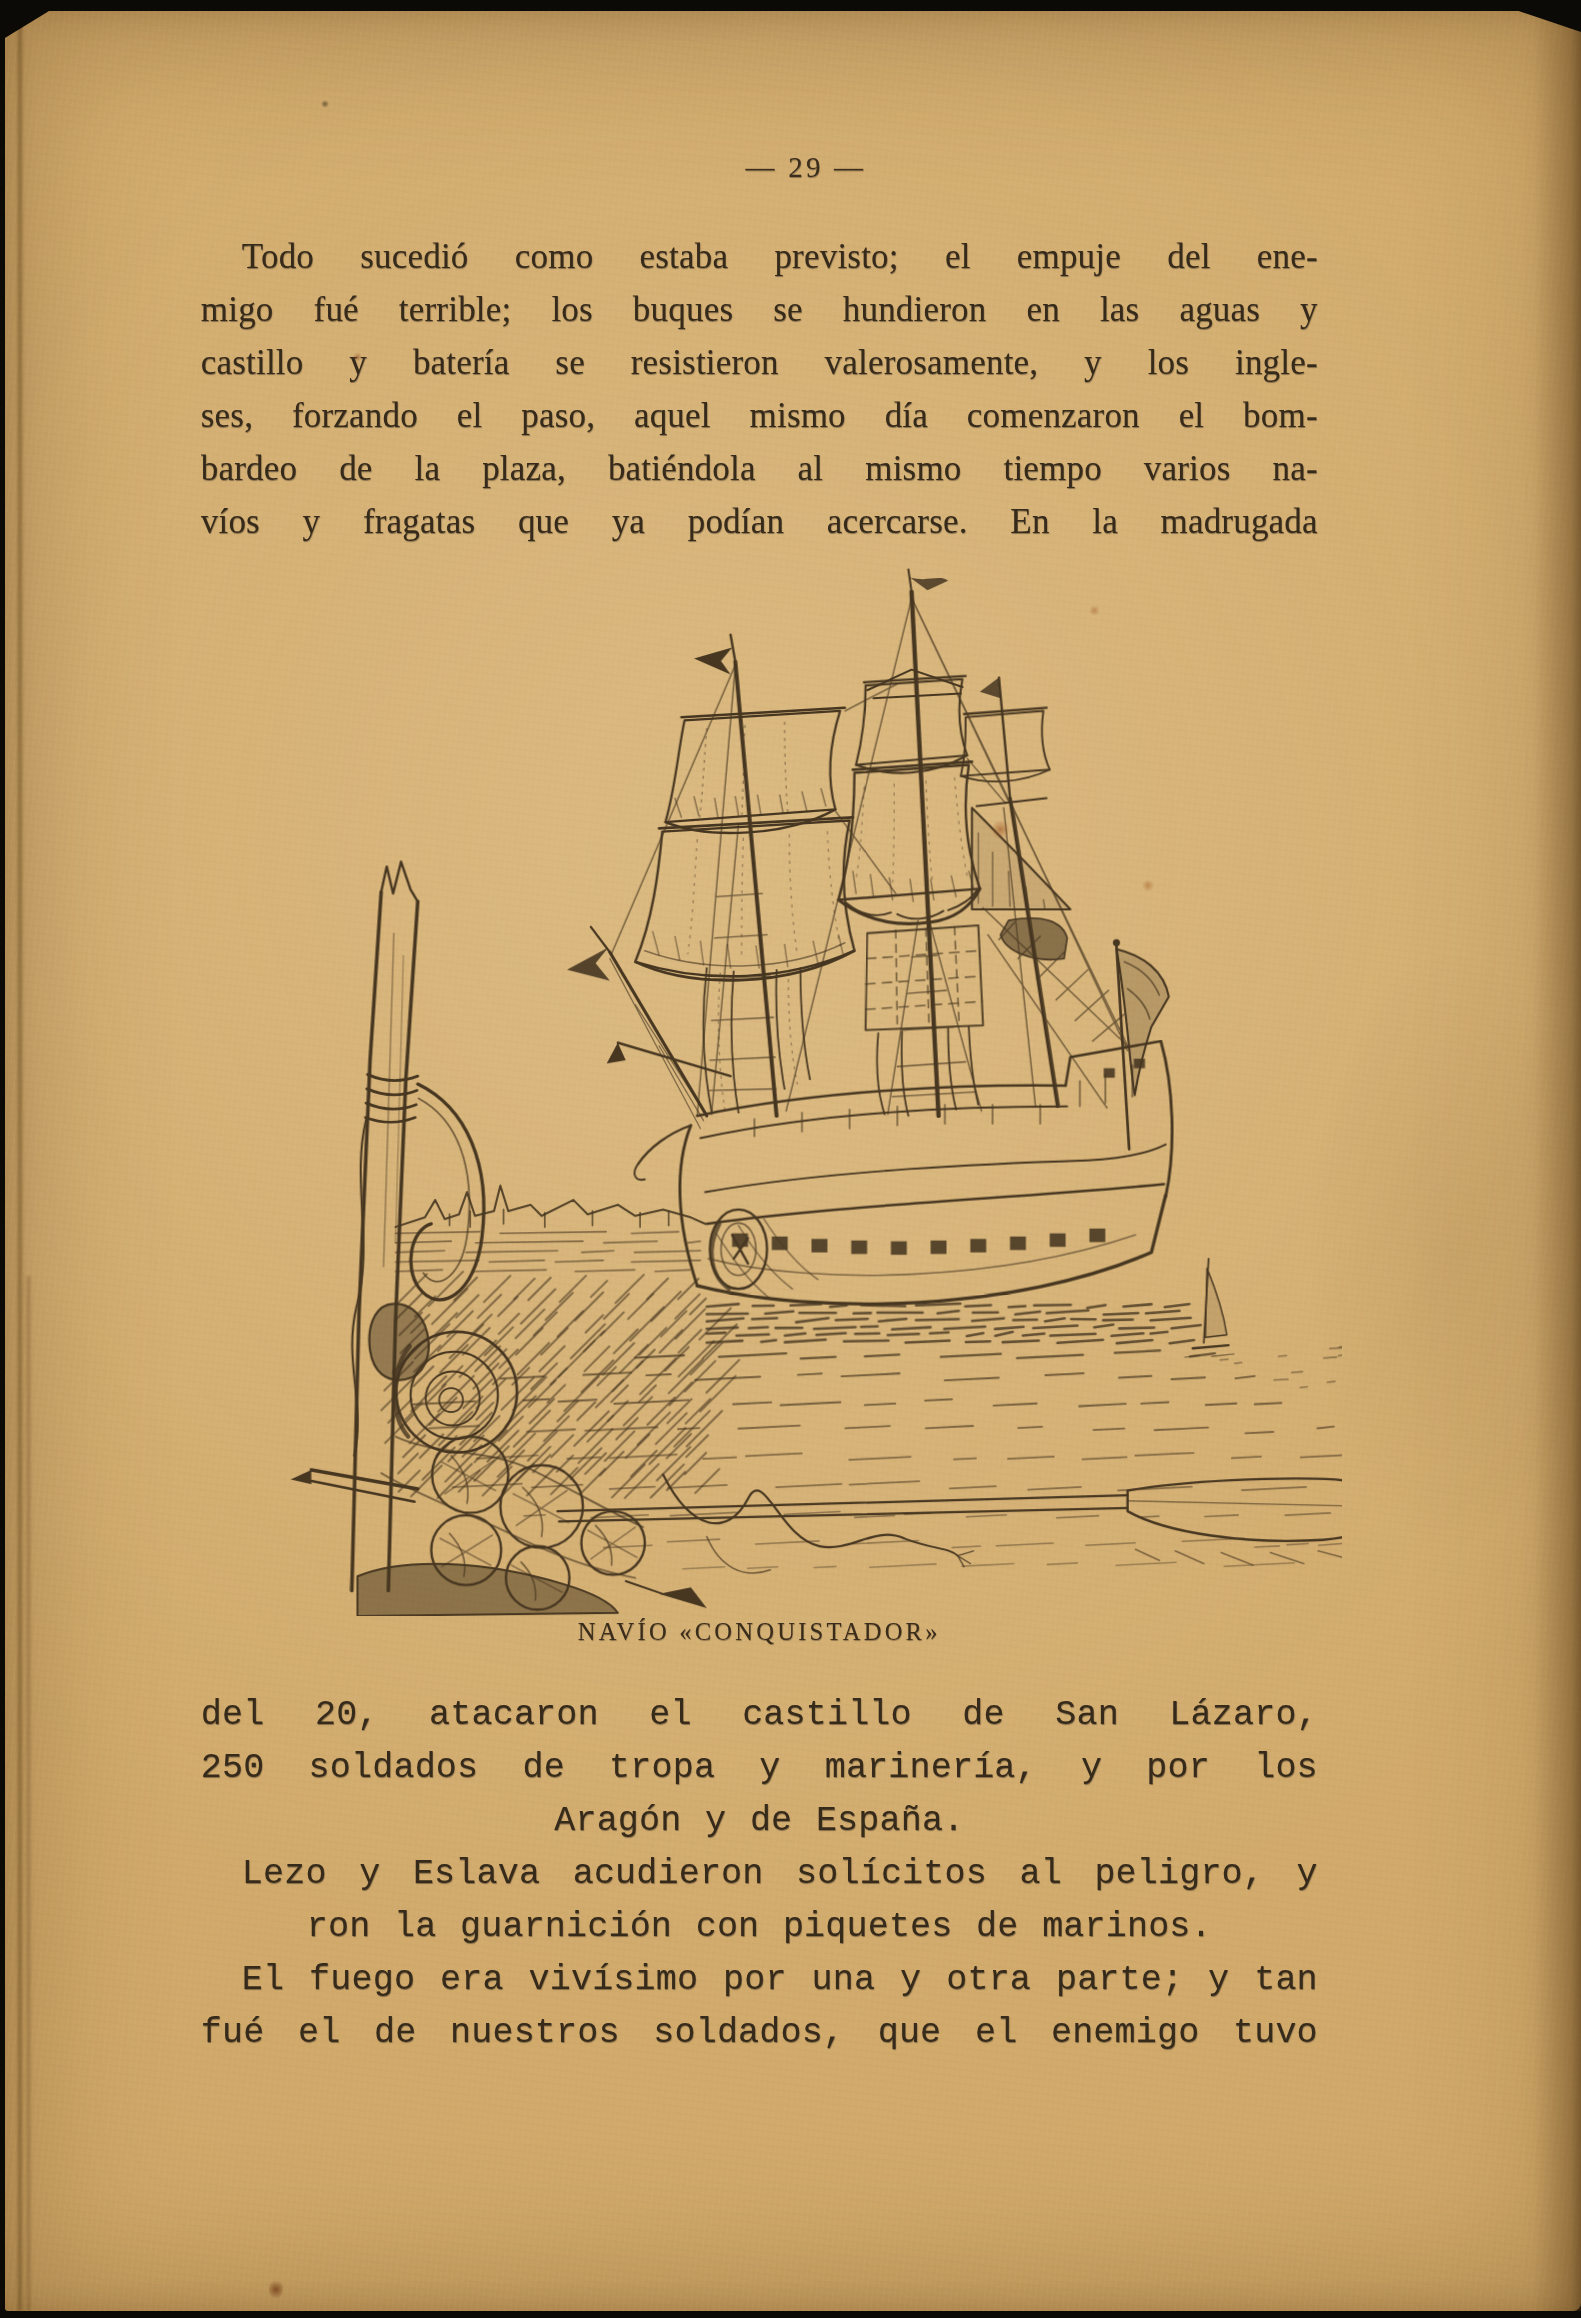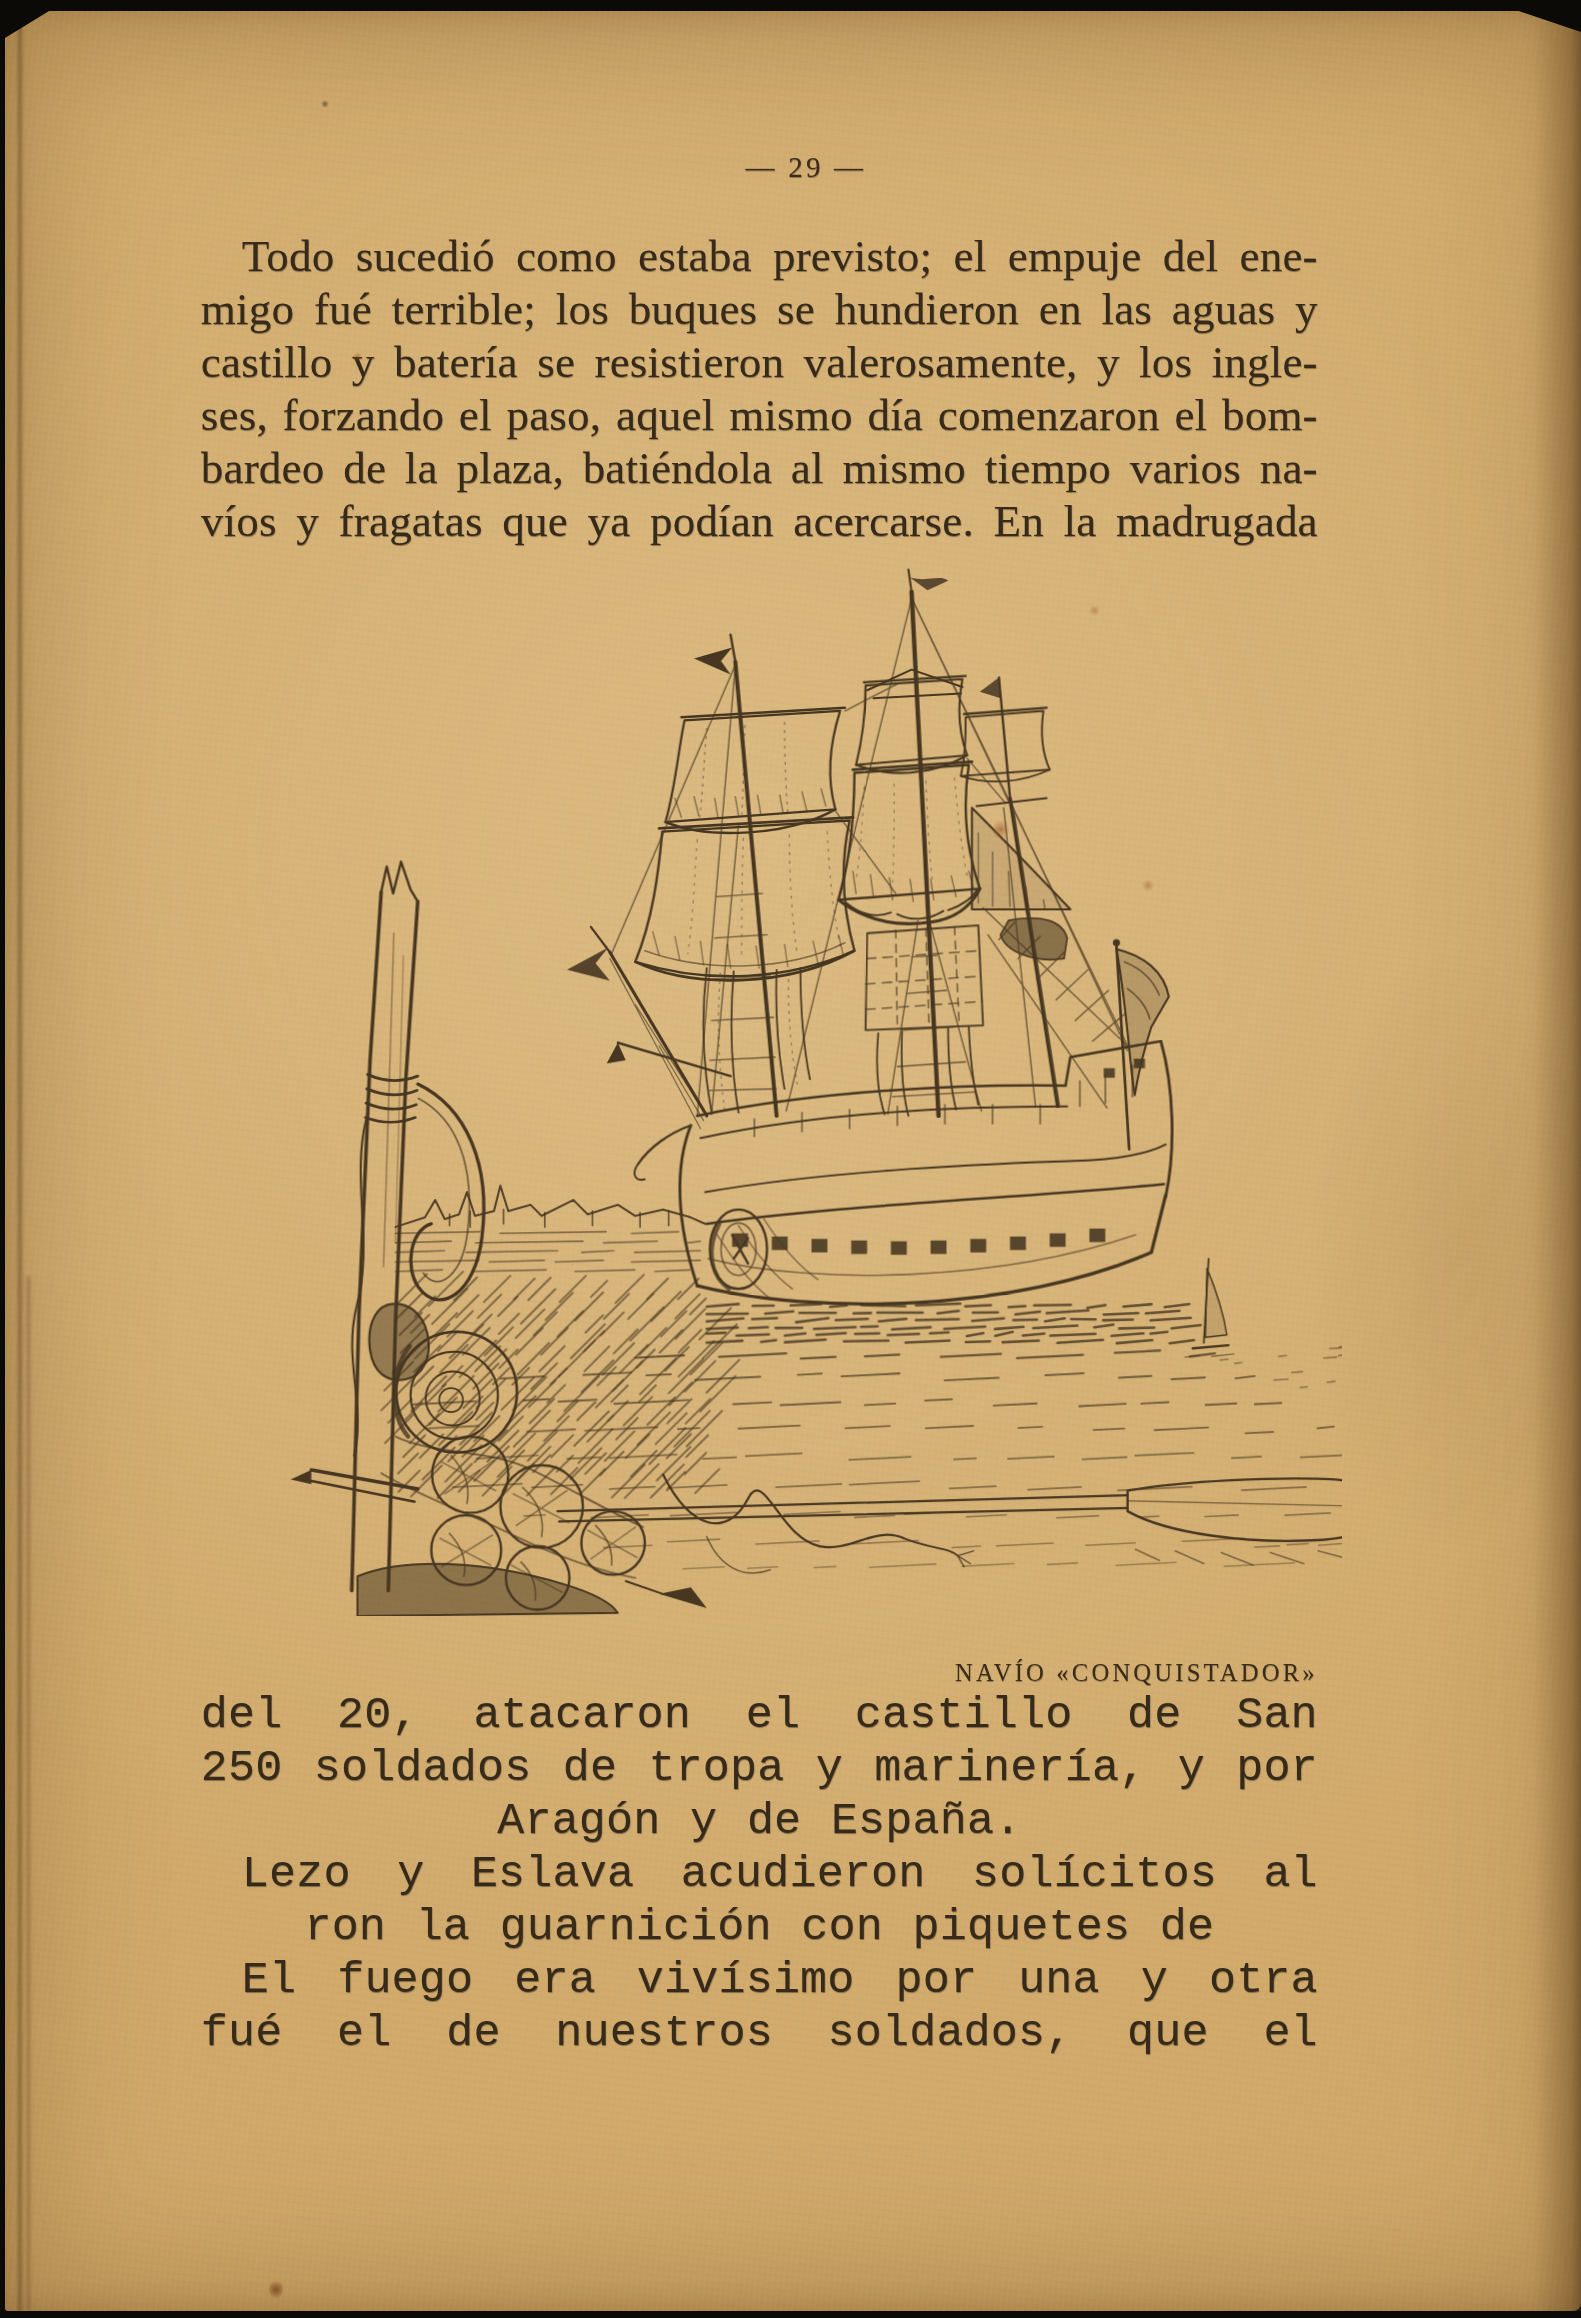--- a/index.html
+++ b/index.html
@@ -28,31 +28,31 @@
     background:linear-gradient(90deg, rgba(0,0,0,0) 0%, rgba(78,50,16,0.25) 50%, rgba(0,0,0,0) 100%);
     filter:blur(1.2px);}
   .notch-tl{position:absolute;left:-4.8px;top:-11px;width:67px;height:41px;background:#0b0a07;
     clip-path:polygon(0 0,100% 0,0 100%);}
   .notch-tr{position:absolute;right:0;top:-11px;width:95px;height:32px;background:#0b0a07;
     clip-path:polygon(0 0,100% 0,100% 100%);}
   .pageno{position:absolute;left:13px;width:100%;top:140px;text-align:center;
     font-size:29px;letter-spacing:3.2px;color:#3b2d1c;
     text-shadow:0.5px 0.6px 0.8px rgba(59,45,28,.45);}
   .textblock{position:absolute;left:196px;width:1117px;
-    font-size:45px;color:#362a1b;letter-spacing:0.2px;word-spacing:2.4px;
+    font-size:35px;color:#362a1b;letter-spacing:0.2px;word-spacing:2.4px;
     text-shadow:0.5px 0.6px 0.9px rgba(54,42,27,.5);}
   .tb-intro{top:219px;}
   .tb-after{top:1678px;font-family:Liberation Mono, monospace;}
   .line{height:53px;line-height:53px;overflow:hidden;text-align:justify;}
   .line::after{content:"";display:inline-block;width:100%;}
   .line.ind{text-indent:41px;}
   .line.noj{text-align:center;}
   .line.noj::after{content:none;}
   .illus{position:absolute;left:257px;top:549px;width:1080px;height:1056px;}
-  .caption{position:absolute;left:196px;width:1117px;top:1648px;text-align:right;
+  .caption{position:absolute;left:196px;width:1117px;top:1607px;text-align:center;
     font-size:24.6px;letter-spacing:3.2px;color:#3a2c1b;
     text-shadow:0.4px 0.6px 0.8px rgba(58,44,27,.45);}
   .stain{position:absolute;border-radius:50%;pointer-events:none;}
   .stain.rust1{left:987px;top:808px;width:17.5px;height:20.6px;
     background:radial-gradient(circle, rgba(150,75,25,.55), rgba(150,75,25,0) 70%);}
   .stain.rust2{left:1137px;top:868px;width:12.7px;height:12.7px;
     background:radial-gradient(circle, rgba(160,85,30,.45), rgba(160,85,30,0) 70%);}
   .stain.rust3{left:1084px;top:594px;width:11px;height:11px;
     background:radial-gradient(circle, rgba(150,80,28,.4), rgba(150,80,28,0) 70%);}
   .stain.dot1{left:348px;top:341px;width:9.5px;height:9.5px;

